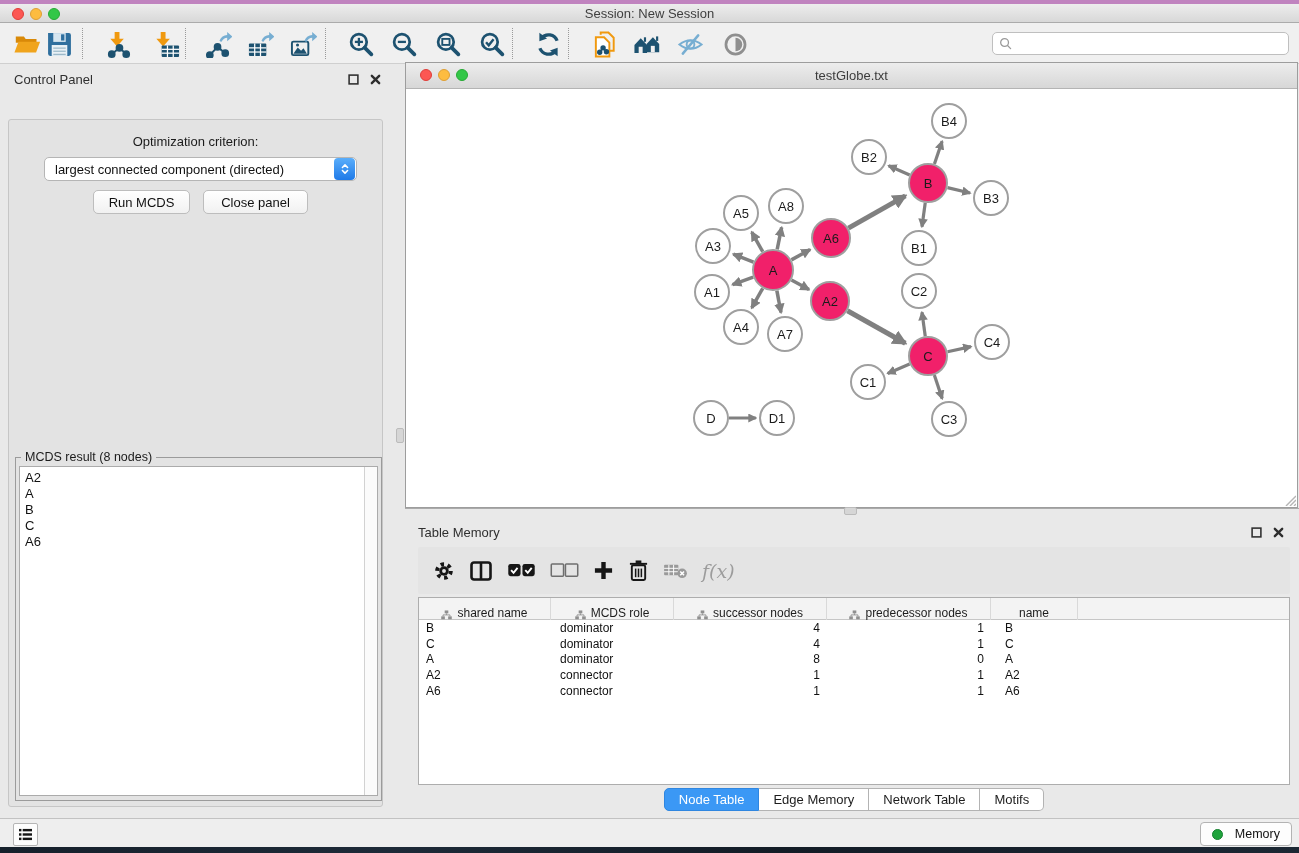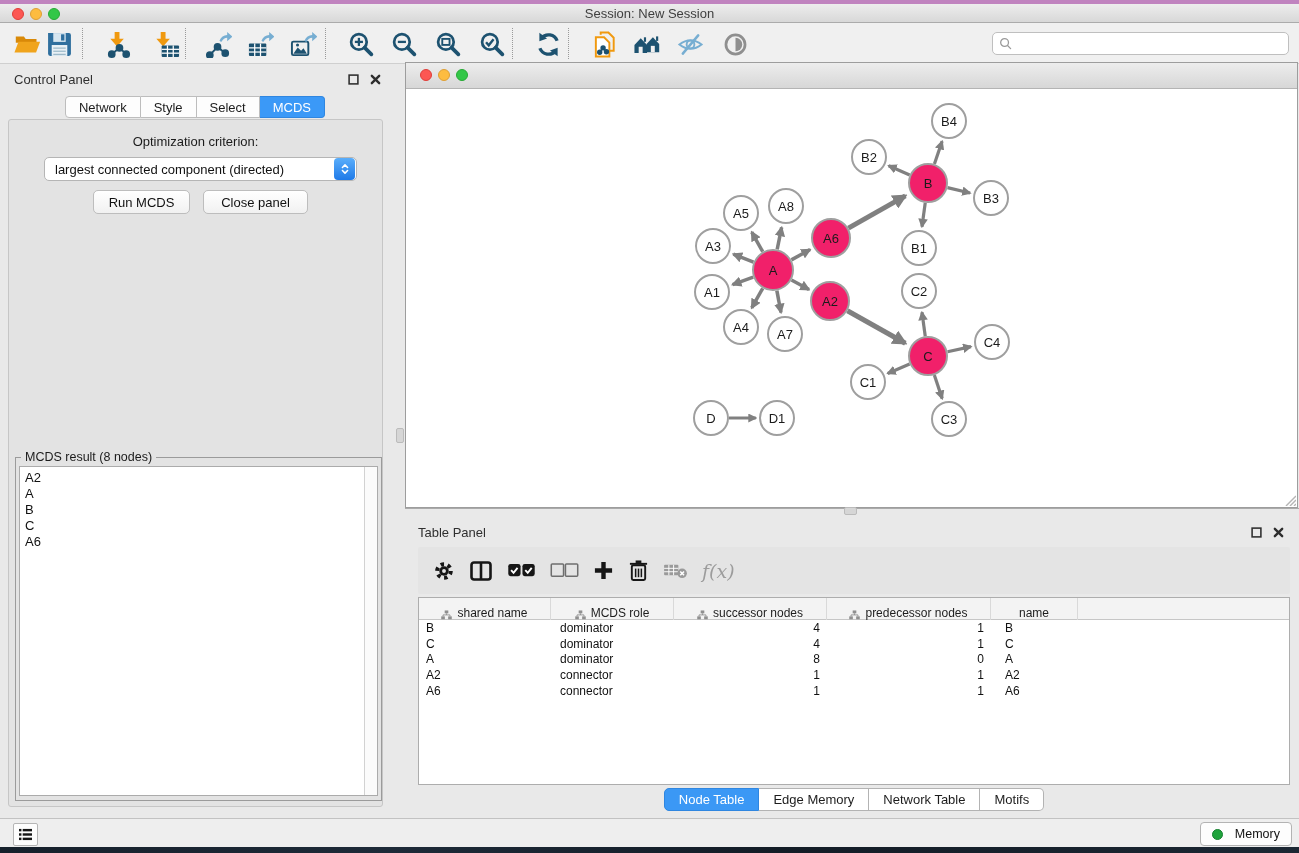--- a/index.html
+++ b/index.html
@@ -324,26 +324,20 @@
           <svg viewBox="0 0 12 12">
             <rect x="1.2" y="1.2" width="9.6" height="9.6" fill="none" stroke="#2e2e2e" stroke-width="1.7"></rect>
           </svg>
         </div>
       <div class="mini-btn">
           <svg viewBox="0 0 12 12">
             <path d="M2 2 L10 10 M10 2 L2 10" stroke="#2e2e2e" stroke-width="2.6" stroke-linecap="round"></path>
           </svg>
         </div>
     </div>
-    <div id="cp-tabs">
-        <div class="cp-tab">Network</div>
-        <div class="cp-tab">Style</div>
-        <div class="cp-tab">Select</div>
-        <div class="cp-tab active">MCDS</div>
-      </div>
     <div id="cp-body">
       <div id="opt-label">Optimization criterion:</div>
       <div id="criterion">
         <span id="criterion-text">largest connected component (directed)</span>
         <span id="criterion-stepper">
           <svg viewBox="0 0 14 14" width="12" height="12">
               <path d="M4 5.2 L7 2.2 L10 5.2 M4 8.8 L7 11.8 L10 8.8" fill="none" stroke="#fff" stroke-width="1.8" stroke-linecap="round" stroke-linejoin="round"></path>
             </svg>
         </span>
       </div>
@@ -365,20 +359,21 @@
     </div>
   </div>
 
   <div class="v-grip"></div>
 
   <div id="net-window">
     <div id="net-titlebar">
       <div class="tl" id="ntl-red"></div>
       <div class="tl" id="ntl-yellow"></div>
       <div class="tl" id="ntl-green"></div>
+      <div id="net-title">testGlobe.txt</div>
     </div>
     <svg id="graph" width="891" height="416" viewBox="0 0 891 416">
         <defs>
           <marker id="arr" viewBox="0 0 3 3" markerWidth="3" markerHeight="3" refX="2.5" refY="1.5" orient="auto" markerUnits="strokeWidth">
             <path d="M0 0 L3 1.5 L0 3 Z" fill="#808080"></path>
           </marker>
         </defs>
         <line x1="355.7197701091396" y1="161.6883405069049" x2="344.7208111718973" y2="142.09644489994204" stroke="#808080" stroke-width="3.5" marker-end="url(#arr)"></line>
         <line x1="370.1802584100922" y1="159.42026628877687" x2="374.6405876580467" y2="137.46172229884698" stroke="#808080" stroke-width="3.5" marker-end="url(#arr)"></line>
         <line x1="346.5019894914096" y1="172.20079579656382" x2="326.3336395303872" y2="164.13345581215486" stroke="#808080" stroke-width="3.5" marker-end="url(#arr)"></line>
@@ -446,21 +441,21 @@
           <line x1="3" y1="13" x2="13" y2="3"></line>
           <line x1="7" y1="13" x2="13" y2="7"></line>
           <line x1="11" y1="13" x2="13" y2="11"></line>
         </g>
       </svg>
   </div>
   <div class="h-divider"></div>
   <div class="h-grip"></div>
 
   <div id="table-panel">
-    <div id="tp-title" class="panel-title">Table Panel</div>
+    <div id="tp-title" class="panel-title">Table Memory</div>
     <div id="tp-btns" class="panel-btns">
       <div class="mini-btn">
           <svg viewBox="0 0 12 12">
             <rect x="1.2" y="1.2" width="9.6" height="9.6" fill="none" stroke="#2e2e2e" stroke-width="1.7"></rect>
           </svg>
         </div>
       <div class="mini-btn">
           <svg viewBox="0 0 12 12">
             <path d="M2 2 L10 10 M10 2 L2 10" stroke="#2e2e2e" stroke-width="2.6" stroke-linecap="round"></path>
           </svg>

